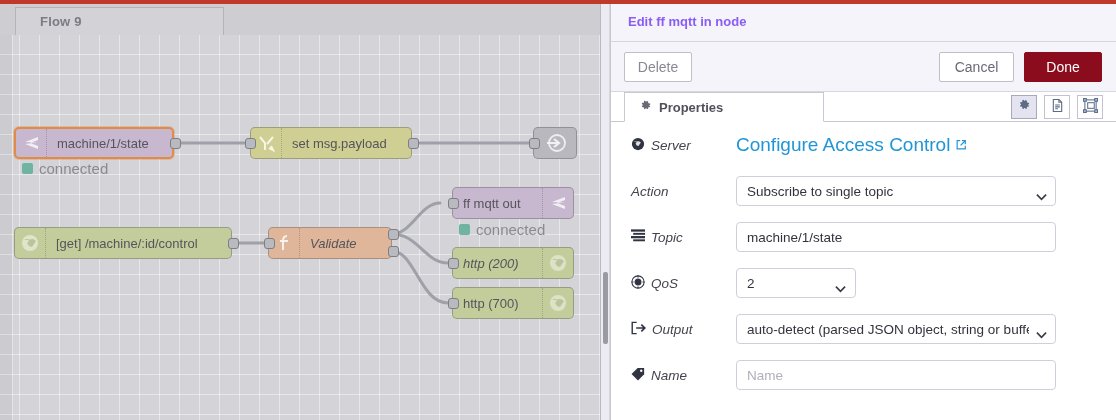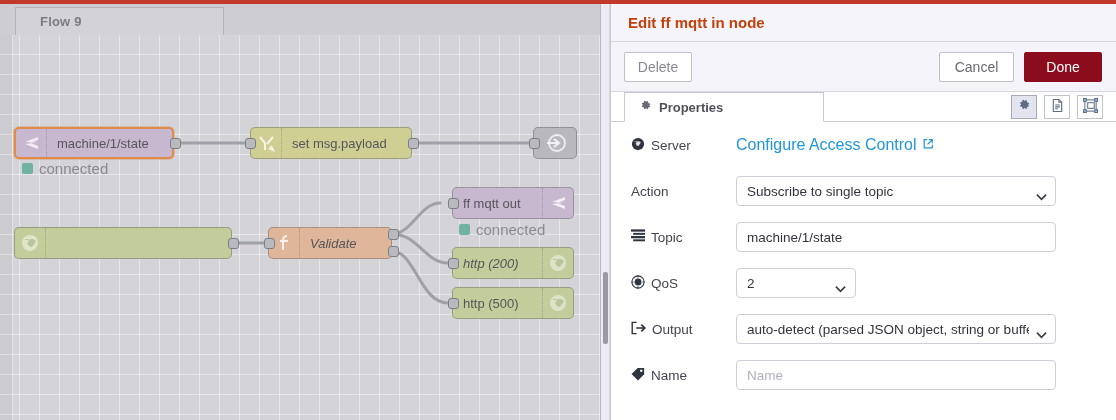--- a/index.html
+++ b/index.html
@@ -58,21 +58,21 @@
   .wire{position:absolute;left:0;top:0;width:600px;height:385px;pointer-events:none;}
 
   
   .divider{position:absolute;left:600px;top:4px;width:10px;height:416px;background:#eceaf2;border-left:1px solid #b9b9c0;border-right:1px solid #d6d6dd;box-sizing:border-box;}
   .grip{position:absolute;left:603px;top:272px;width:5px;height:72px;background:#9a9aa2;border-radius:2px;}
 
   
   .panel{position:absolute;left:610px;top:4px;width:506px;height:416px;background:#fff;border-left:1px solid #c8c8d0;box-sizing:border-box;}
 
   .panel-header{position:absolute;left:0;top:0;width:505px;height:38px;background:#f4f4fa;border-bottom:1px solid #d7d7e0;box-sizing:border-box;}
-  .panel-title{position:absolute;left:17px;top:10px;font-size:15px;font-weight:bold;color:#c2410c;}
+  .panel-title{position:absolute;left:17px;top:10px;font-size:13px;font-weight:bold;color:#8b5cf6;}
 
   .panel-actions{position:absolute;left:0;top:38px;width:594px;height:50px;background:#f4f4fa;border-bottom:1px solid #d7d7e0;box-sizing:border-box;}
   .btn{position:absolute;top:10px;height:30px;box-sizing:border-box;font-size:14px;
        border-radius:2px;display:flex;align-items:center;justify-content:center;cursor:pointer;}
   .btn-delete{left:13px;width:68px;background:#fff;border:1px solid #bfbfcb;color:#888893;}
   .btn-cancel{left:328px;width:75px;background:#fff;border:1px solid #bfbfcb;color:#6a6a76;}
   .btn-done{left:413px;width:78px;background:#8b0c1c;border:1px solid #8b0c1c;color:#fff;}
 
   .tabs-row{position:absolute;left:0;top:88px;width:505px;height:30px;background:#fff;border-bottom:1px solid #c9c9d4;box-sizing:border-box;}
   .ptab{position:absolute;left:13px;top:0;width:200px;height:30px;background:#fff;
@@ -80,31 +80,31 @@
         display:flex;align-items:center;padding-left:14px;gap:7px;
         font-size:13px;font-weight:bold;color:#51515d;}
   .icon-btn{position:absolute;top:3px;width:26px;height:24px;border:1px solid #c3c3cf;background:#fff;
             box-sizing:border-box;display:flex;align-items:center;justify-content:center;cursor:pointer;}
   .icon-btn.active{background:#e4e4f0;border-color:#a9a9bb;}
   #ib1{left:400px;} #ib2{left:433px;} #ib3{left:466px;}
 
   
   .form{position:absolute;left:0;top:118px;width:505px;height:298px;background:#fff;}
   .frow{position:absolute;left:20px;width:470px;height:26px;display:flex;align-items:center;}
-  .flabel{width:105px;flex:0 0 105px;font-size:13.5px;color:#44444f;display:flex;align-items:center;gap:6px;}
+  .flabel{width:105px;flex:0 0 105px;font-size:13.5px;color:#44444f;display:flex;align-items:center;gap:6px;font-style:italic;}
   .flabel svg{flex:0 0 auto;}
 
   .ctl{box-sizing:border-box;height:30px;border:1px solid #cfcfd9;border-radius:4px;
        font-size:13.5px;color:#33333d;padding:0 10px;background:#fff;font-family:"Liberation Sans",sans-serif;}
   .ctl::placeholder{color:#b0b0bb;}
   select.ctl{appearance:none;-webkit-appearance:none;padding-right:26px;background:#fff;}
   .selwrap{position:relative;display:inline-block;}
   .caret{position:absolute;right:9px;top:11px;pointer-events:none;}
 
-  .link-a{font-size:16px;color:#2196d6;text-decoration:none;display:flex;align-items:center;gap:5px;cursor:pointer;}
+  .link-a{font-size:19px;color:#2196d6;text-decoration:none;display:flex;align-items:center;gap:5px;cursor:pointer;}
 </style>
 </head>
 <body>
 
 <div id="app">
 
   <div class="top-bar"></div>
 
   <div class="editor">
 
@@ -164,20 +164,21 @@
       </div>
       <div class="port" style="left:529px;top:103px;"></div>
 
       <div class="node n-http left-ico" style="left:14px;top:192px;width:218px;">
         <span class="nd-ico">
           <svg width="18" height="18" viewBox="0 0 18 18">
               <circle cx="9" cy="9" r="8" fill="#fff" opacity=".55"></circle>
               <path d="M3 6 L6 5 L8 7 L6 9 L8 12 L11 13 L13 10 L15 7 L12 5 Z" fill="#b9c39a"></path>
             </svg>
         </span>
+        <span class="nd-lbl">[get] /machine/:id/control</span>
       </div>
       <div class="port" style="left:228px;top:203px;"></div>
 
       <div class="node n-func left-ico" style="left:268px;top:192px;width:124px;">
         <span class="nd-ico">
           <svg width="14" height="18" viewBox="0 0 14 18">
               <path d="M10 2 C7 2 6 4 6 7 L6 16 M3 7 L11 7" stroke="#fff" stroke-width="2" fill="none" opacity=".95"></path>
             </svg>
         </span>
         <span class="nd-lbl" style="font-style:italic;">Validate</span>
@@ -205,21 +206,21 @@
         <span class="nd-ico" style="margin-left:auto;">
           <svg width="18" height="18" viewBox="0 0 18 18">
               <circle cx="9" cy="9" r="8" fill="#fff" opacity=".5"></circle>
               <path d="M3 6 L6 5 L8 7 L6 9 L8 12 L11 13 L13 10 L15 7 L12 5 Z" fill="#b9c39a"></path>
             </svg>
         </span>
       </div>
       <div class="port" style="left:448px;top:223px;"></div>
 
       <div class="node n-http right-ico" style="left:452px;top:252px;width:122px;">
-        <span class="nd-lbl">http (500)</span>
+        <span class="nd-lbl">http (700)</span>
         <span class="nd-ico" style="margin-left:auto;">
           <svg width="18" height="18" viewBox="0 0 18 18">
               <circle cx="9" cy="9" r="8" fill="#fff" opacity=".5"></circle>
               <path d="M3 6 L6 5 L8 7 L6 9 L8 12 L11 13 L13 10 L15 7 L12 5 Z" fill="#b9c39a"></path>
             </svg>
         </span>
       </div>
       <div class="port" style="left:448px;top:263px;"></div>
     </div>
   </div>

